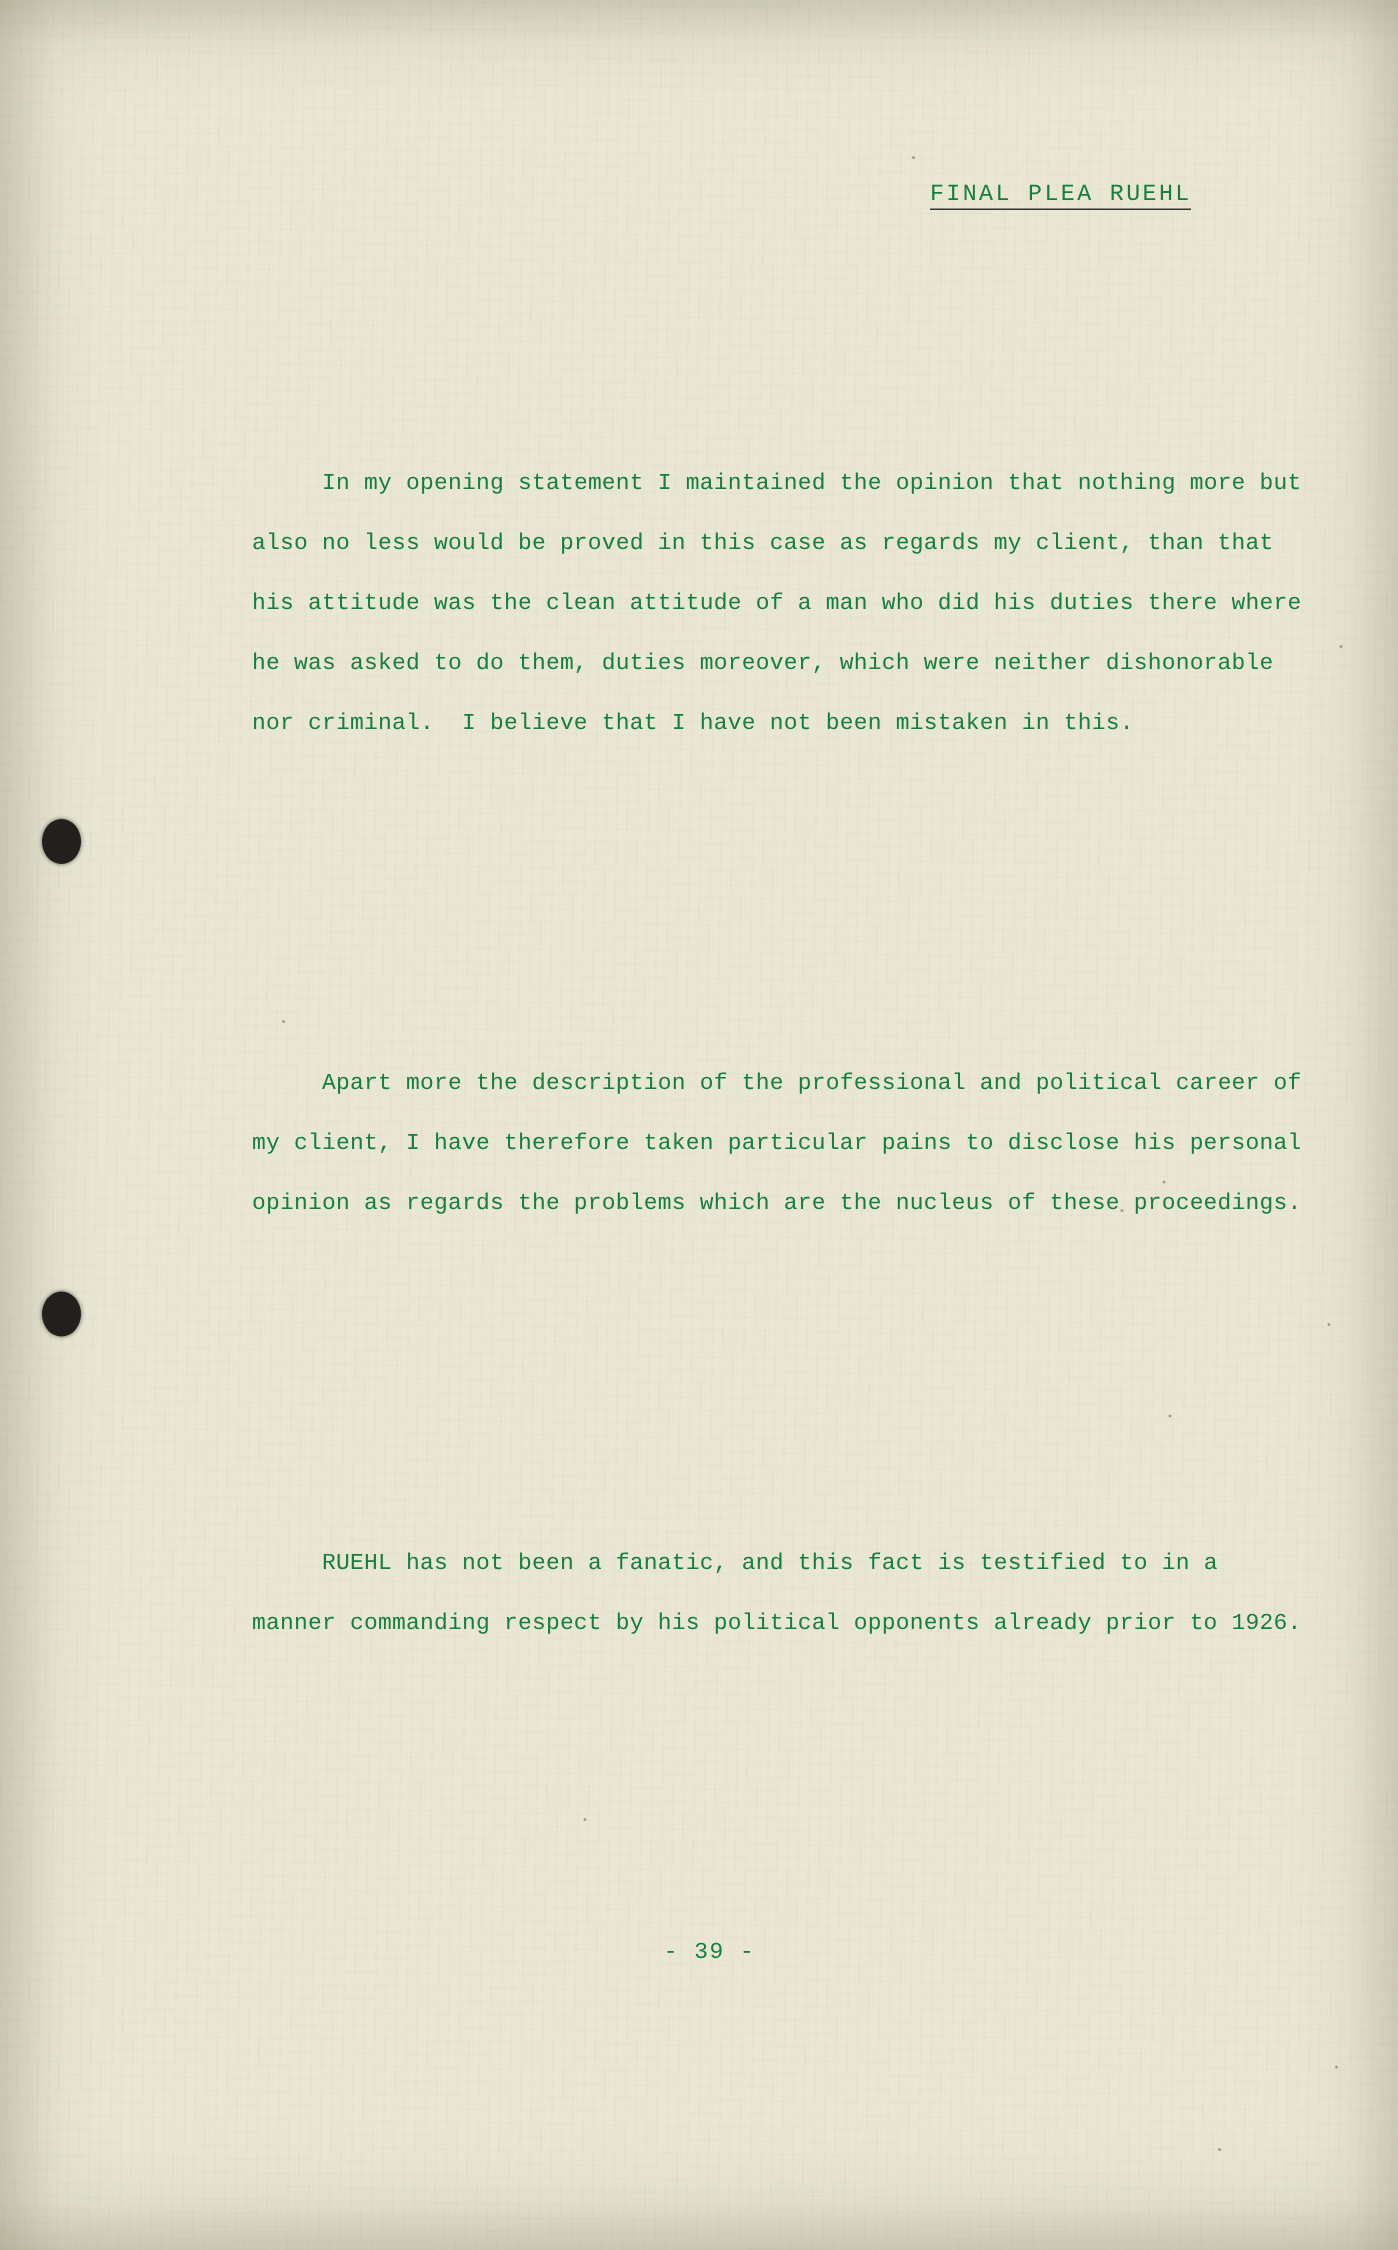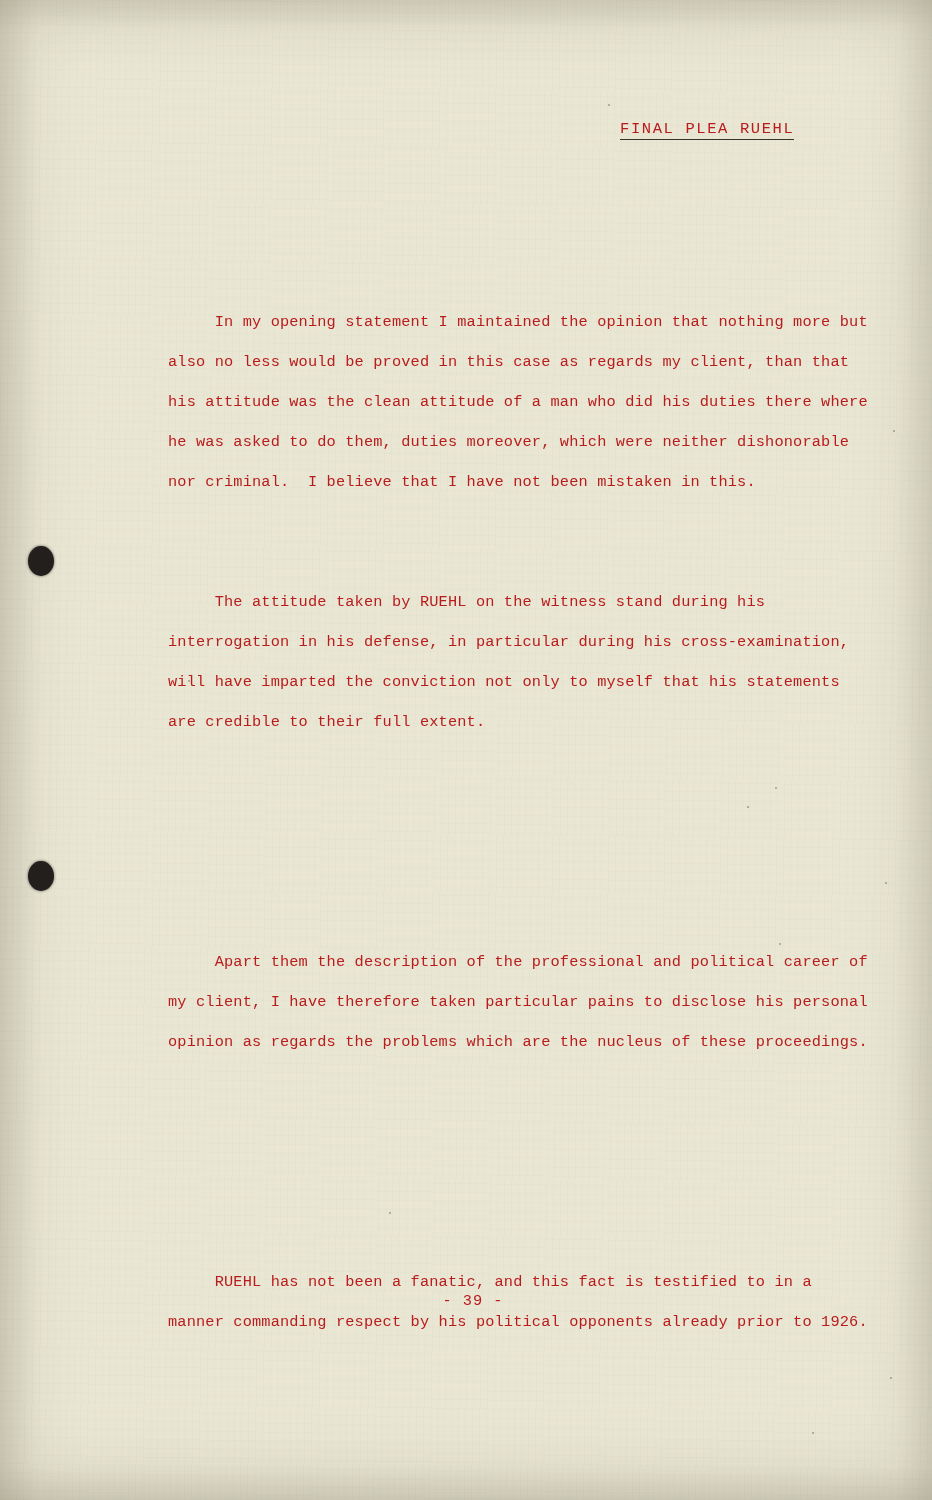--- a/index.html
+++ b/index.html
@@ -8,21 +8,21 @@
     background: #6e6e68;
   }
   .page {
     position: relative;
     width: 932px;
     height: 1500px;
     margin: 0 auto;
     background: #e9e6d4;
     overflow: hidden;
     font-family: "Liberation Mono", "DejaVu Sans Mono", monospace;
-    color: #b91c1c;
+    color: #15803d;
   }
   
   .paper-tint {
     position: absolute;
     inset: 0;
     background:
       linear-gradient(90deg, rgba(120,118,96,0.16) 0px, rgba(120,118,96,0.02) 38px, rgba(255,255,255,0.0) 90px),
       linear-gradient(270deg, rgba(120,118,96,0.13) 0px, rgba(120,118,96,0.02) 34px, rgba(255,255,255,0.0) 90px),
       linear-gradient(180deg, rgba(120,118,96,0.14) 0px, rgba(120,118,96,0.02) 30px, rgba(255,255,255,0.0) 80px),
       linear-gradient(0deg, rgba(120,118,96,0.16) 0px, rgba(120,118,96,0.03) 34px, rgba(255,255,255,0.0) 90px);
@@ -113,23 +113,22 @@
   <div class="paper-grain"></div>
   <div class="edge-dark"></div>
 
   <div class="punch p1"></div>
   <div class="punch p2"></div>
 
   <div class="header-title">FINAL PLEA RUEHL</div>
 
   <div class="body-text">
     <p class="para">     In my opening statement I maintained the opinion that nothing more but also no less would be proved in this case as regards my client, than that his attitude was the clean attitude of a man who did his duties there where he was asked to do them, duties moreover, which were neither dishonorable nor criminal.  I believe that I have not been mistaken in this.</p>
-    <p class="para">     The attitude taken by RUEHL on the witness stand during his interrogation in his defense, in particular during his cross-examination, will have imparted the conviction not only to myself that his statements are credible to their full extent.</p>
     <div class="gap"></div>
-    <p class="para">     Apart them the description of the professional and political career of my client, I have therefore taken particular pains to disclose his personal opinion as regards the problems which are the nucleus of these proceedings.</p>
+    <p class="para">     Apart more the description of the professional and political career of my client, I have therefore taken particular pains to disclose his personal opinion as regards the problems which are the nucleus of these proceedings.</p>
     <div class="gap"></div>
     <p class="para">     RUEHL has not been a fanatic, and this fact is testified to in a manner commanding respect by his political opponents already prior to 1926.</p>
     
     
     
     
   </div>
 
   <div class="page-number">- 39 -</div>
 

